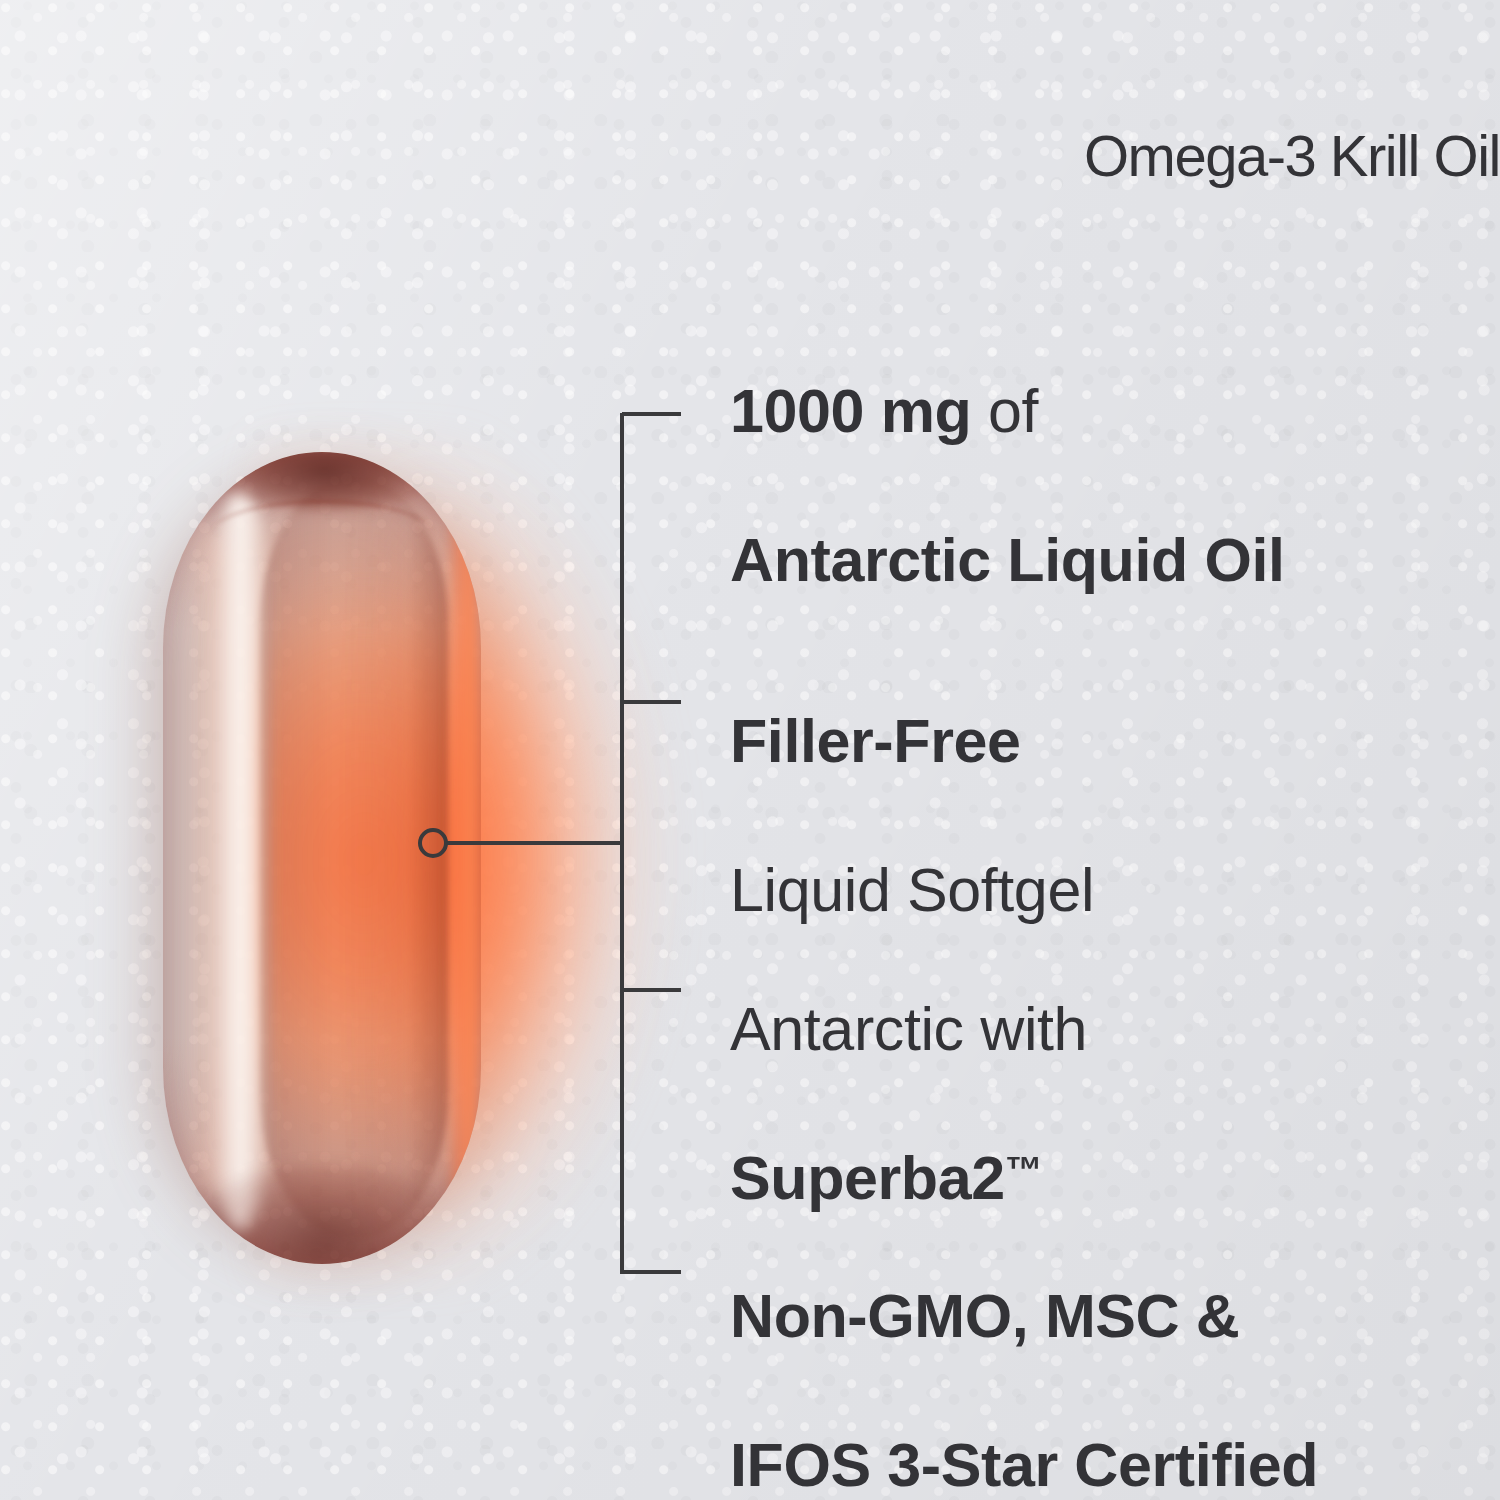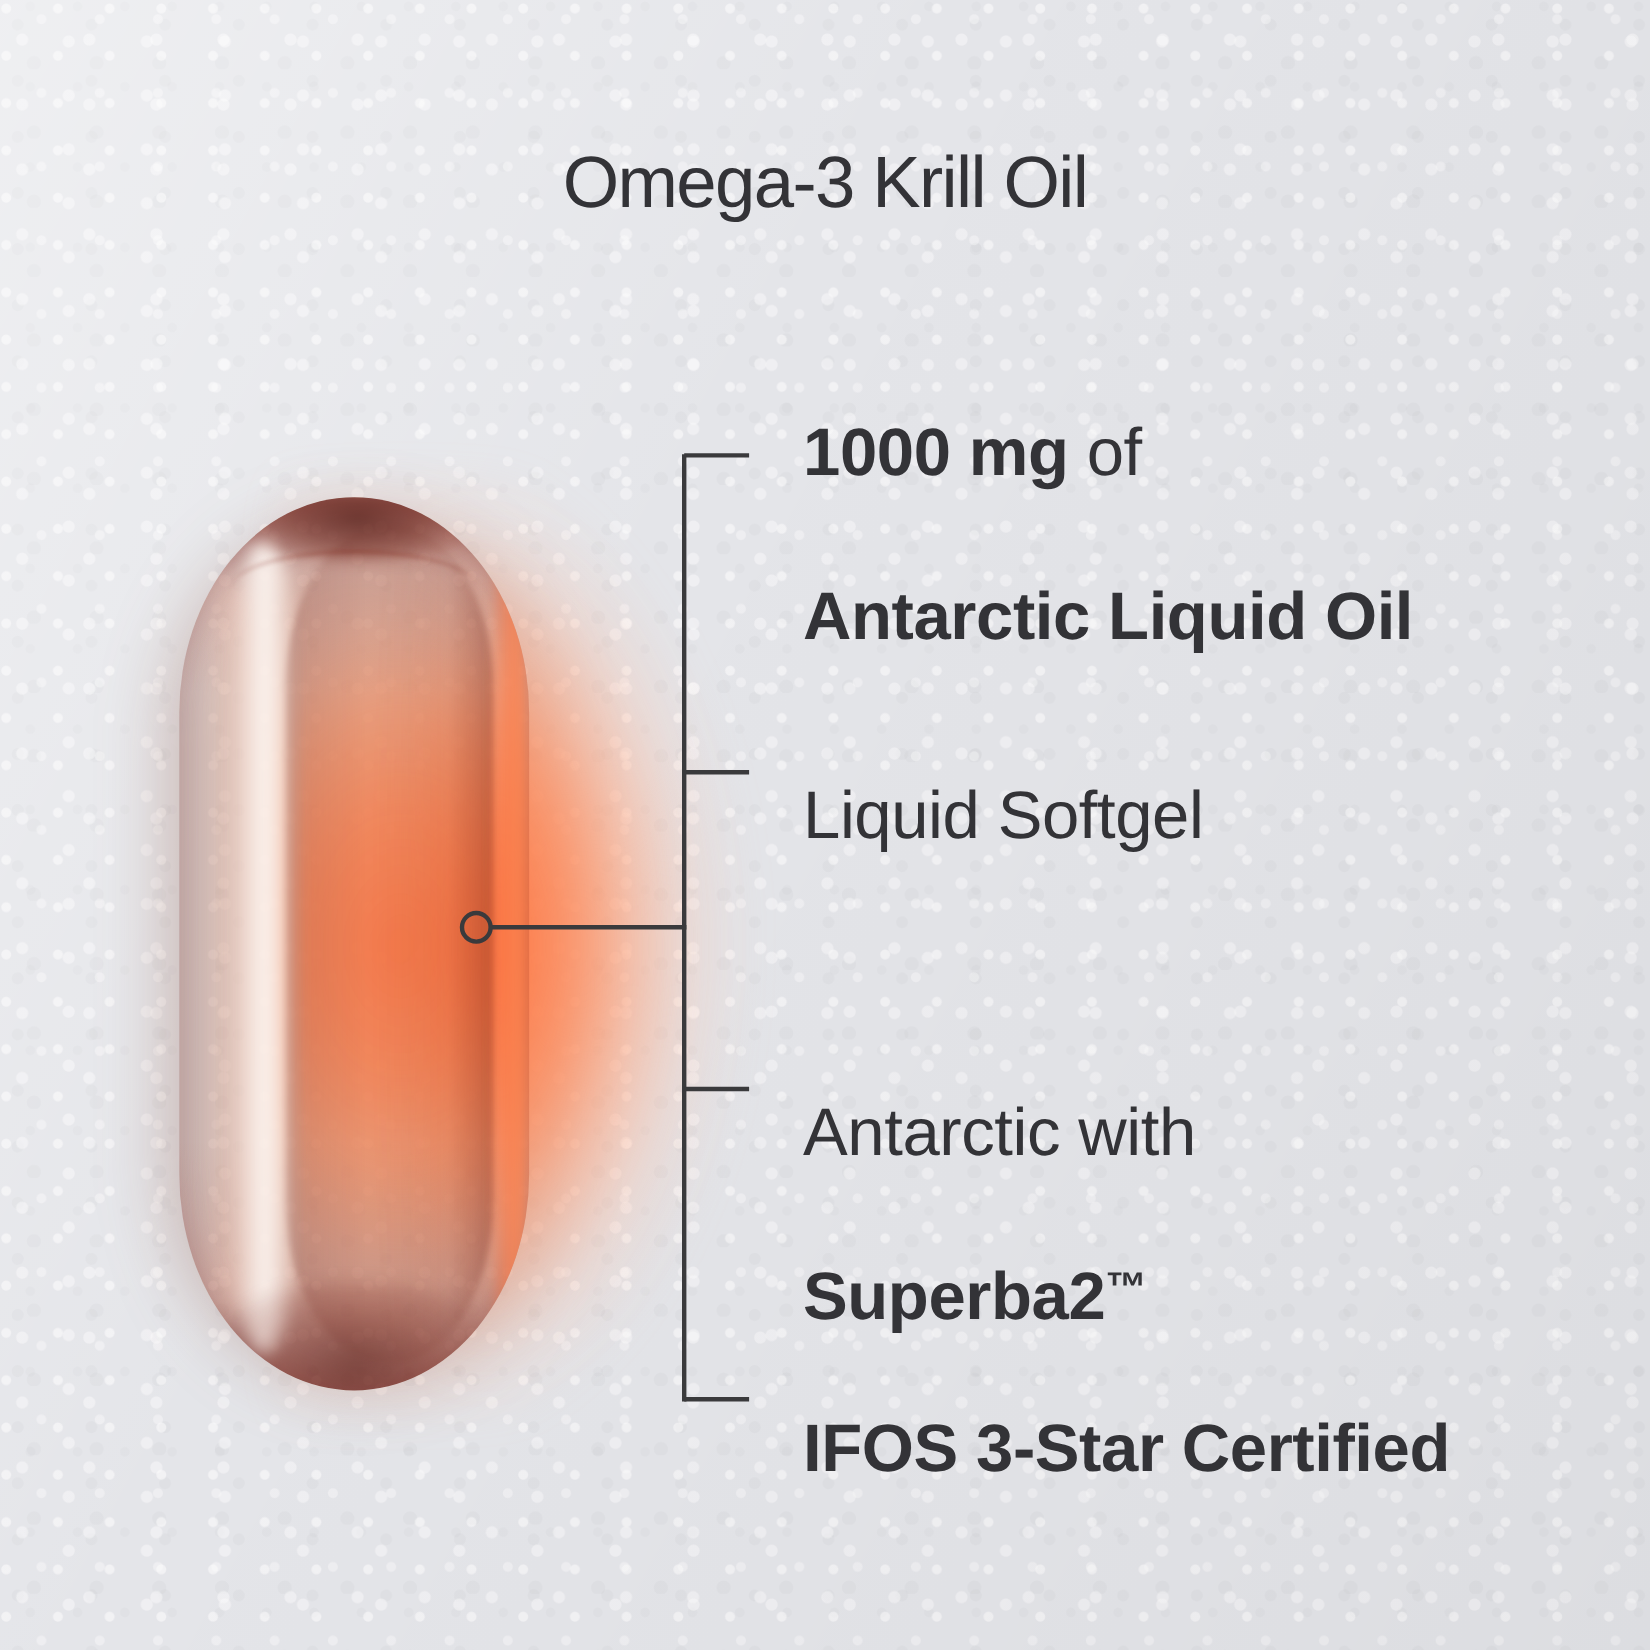--- a/index.html
+++ b/index.html
@@ -44,22 +44,22 @@
     background:
       linear-gradient(118deg, rgba(255,255,255,0.40) 0%, rgba(255,255,255,0.0) 38%, rgba(0,0,0,0.018) 75%, rgba(0,0,0,0.035) 100%);
   }
 
   
   .title {
     position: absolute;
     left: 0;
     top: 88px;
     width: 1500px;
-    text-align: center;
-    font-size: 66px;
+    text-align: right;
+    font-size: 58px;
     font-weight: 400;
     letter-spacing: -1.5px;
     color: #333337;
     line-height: 1;
   }
 
   
   .glow {
     position: absolute;
     left: 250px;
@@ -339,25 +339,27 @@
     <path class="leader-line" d="M 447 843 L 624 843"></path>
     <circle class="leader-marker" cx="433" cy="843" r="13"></circle>
   </svg>
 
   <div class="callout" id="callout-1">
     <span class="ln"><span class="strong">1000 mg</span><span class="light"> of</span></span>
     <span class="ln strong">Antarctic Liquid Oil</span>
   </div>
 
   <div class="callout" id="callout-2">
+    <span class="ln strong">Filler-Free</span>
     <span class="ln light">Liquid Softgel</span>
   </div>
 
   <div class="callout" id="callout-3">
     <span class="ln light">Antarctic with</span>
     <span class="ln"><span class="strong">Superba2</span><span class="strong tm">™</span></span>
   </div>
 
   <div class="callout" id="callout-4">
+    <span class="ln strong">Non-GMO, MSC &amp;</span>
     <span class="ln strong">IFOS 3-Star Certified</span>
   </div>
 
 </div>
 
 </body></html>

